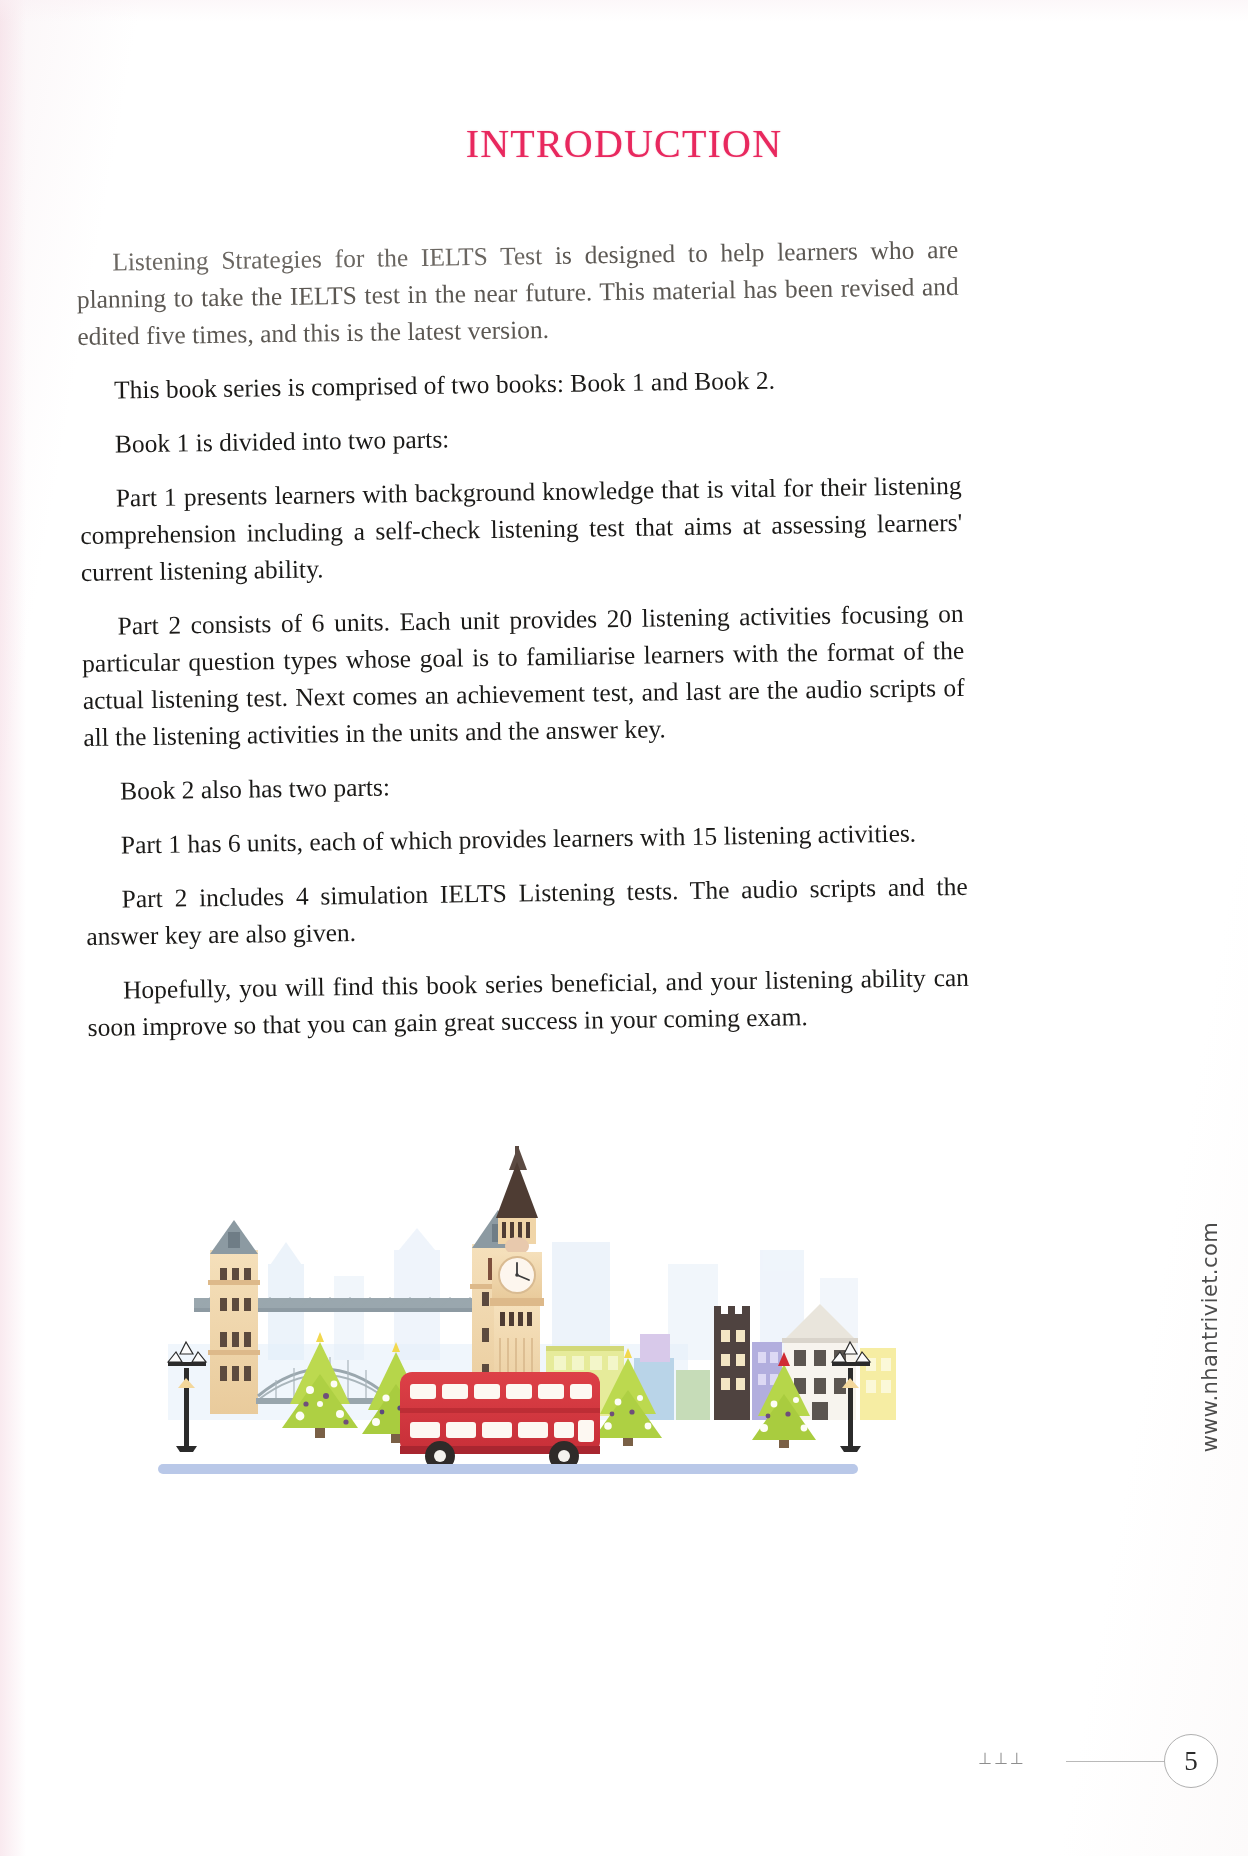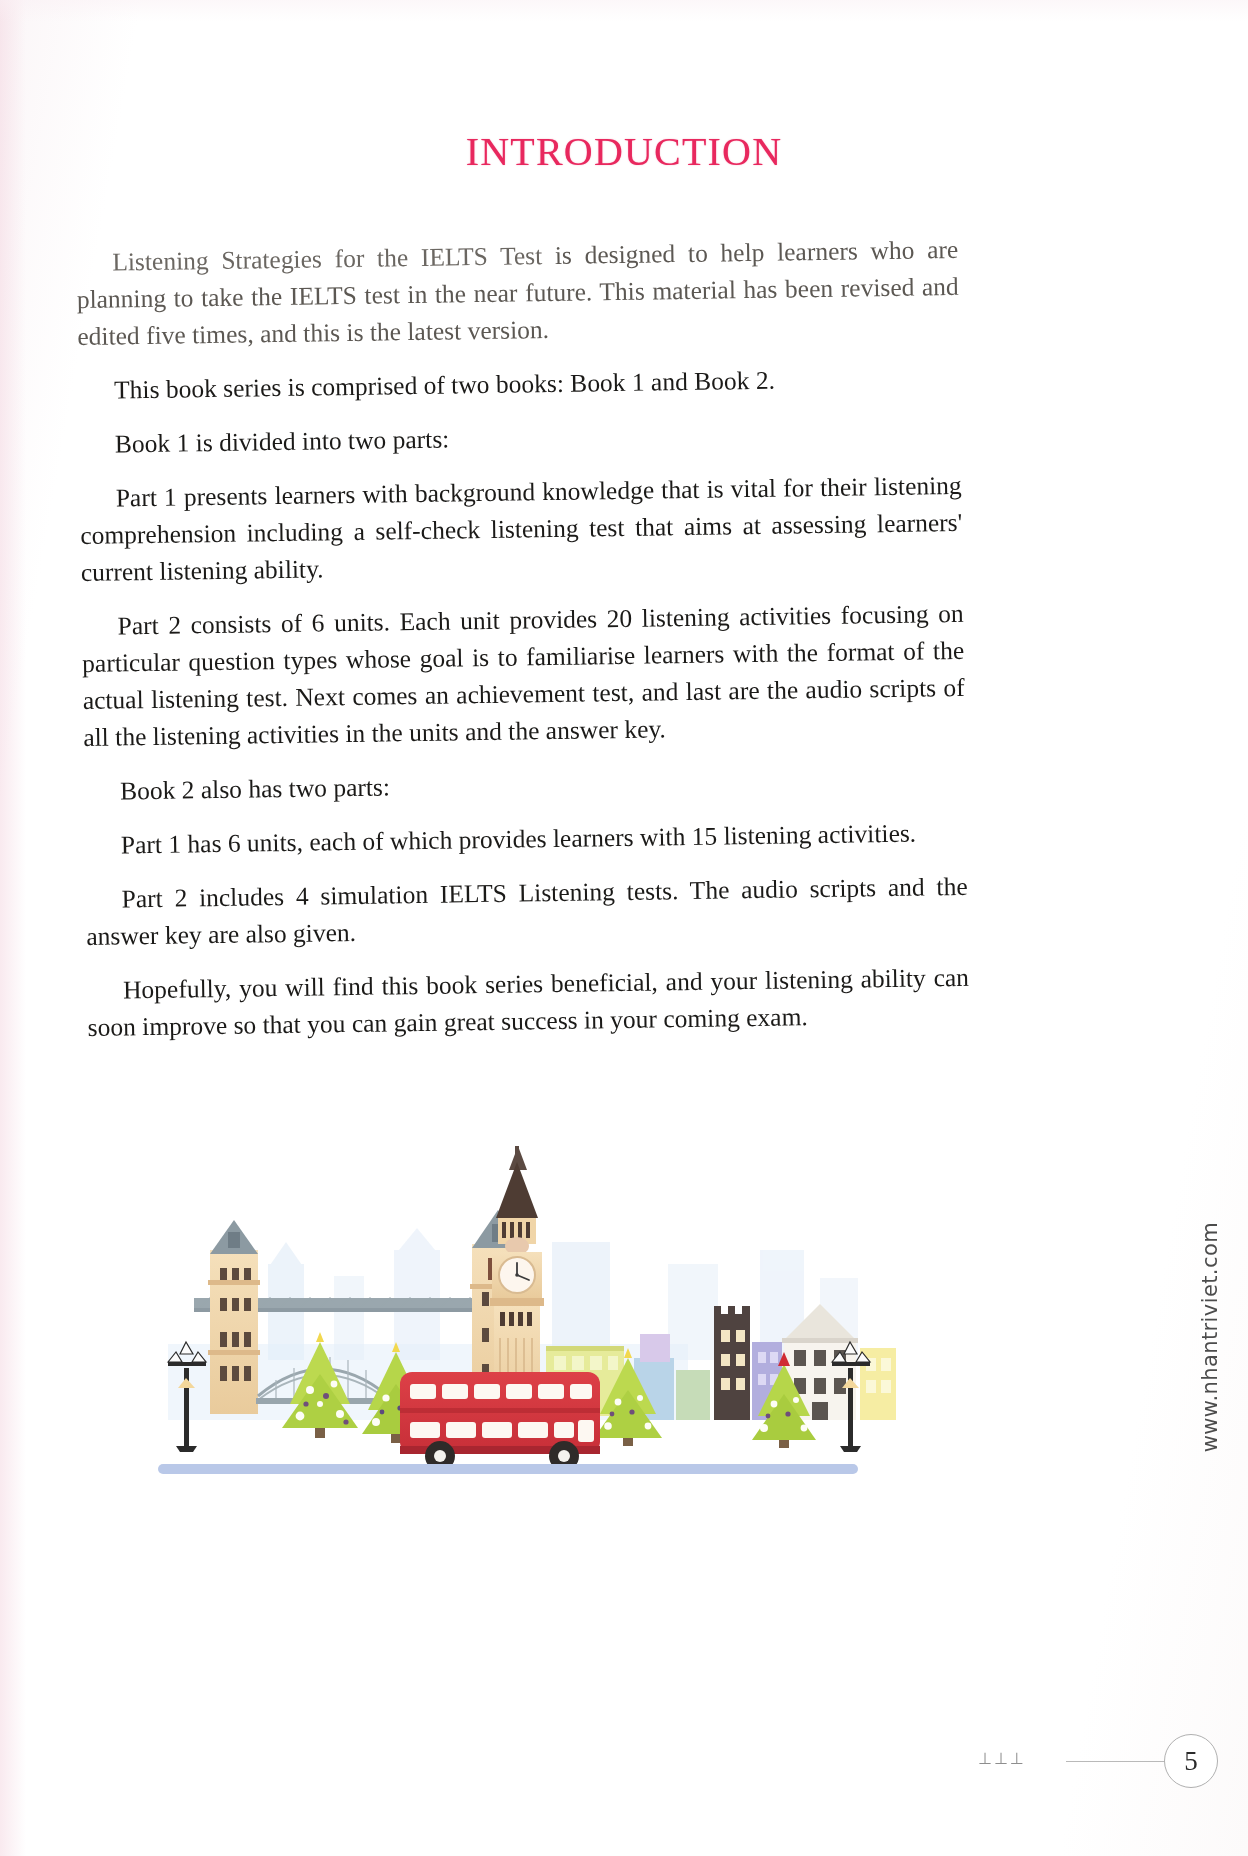--- a/index.html
+++ b/index.html
@@ -29,21 +29,21 @@
   .scan-edge-top {
     position: absolute;
     left: 0; right: 0; top: 0; height: 22px;
     background: linear-gradient(to bottom, rgba(250,240,244,0.5), rgba(255,255,255,0));
     pointer-events: none;
   }
 
   
   .title {
     position: absolute;
-    top: 128px;
+    top: 120px;
     left: 0; right: 0;
     text-align: center;
     font-size: 40px;
     letter-spacing: 1.2px;
     color: #e8285e;
     font-weight: 400;
     text-shadow: 0 0 1.2px rgba(232,40,94,0.5);
   }
 
   

